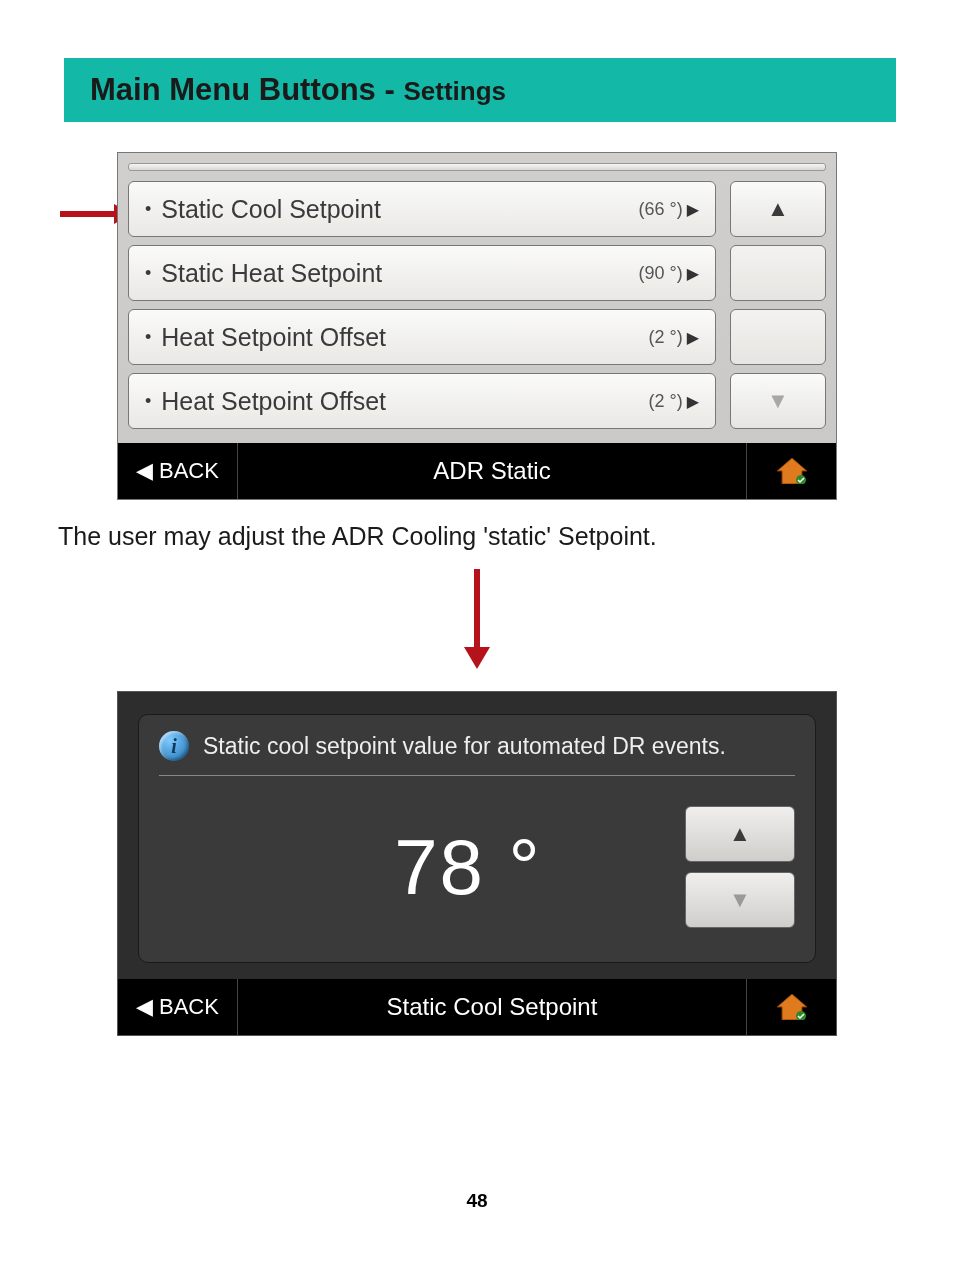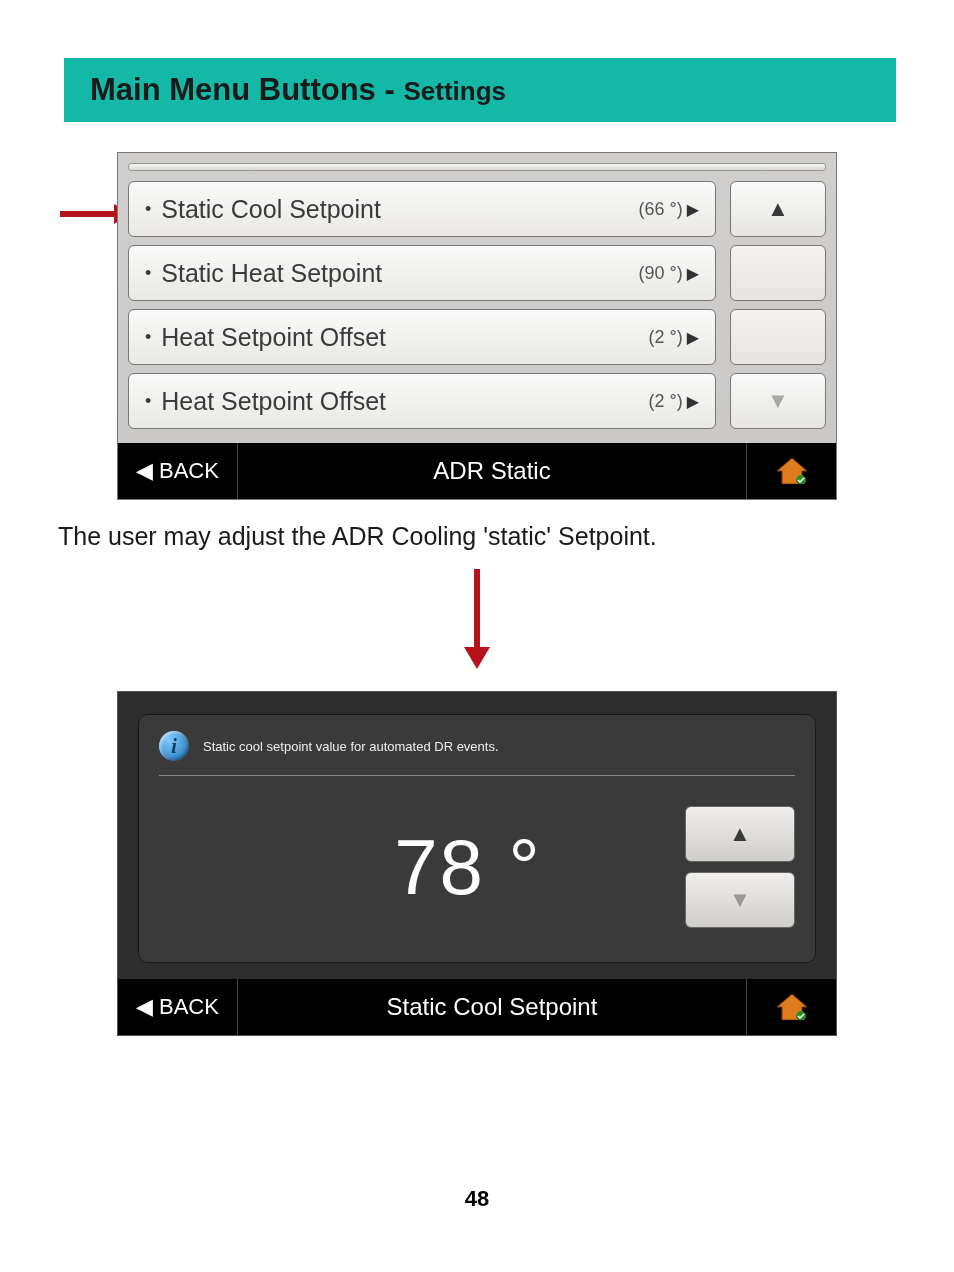--- a/index.html
+++ b/index.html
@@ -168,21 +168,21 @@
     font-weight: bold;
     font-family: Georgia, serif;
     font-size: 20px;
     display: flex;
     align-items: center;
     justify-content: center;
     box-shadow: inset -2px -2px 3px rgba(0,0,0,.3), inset 2px 2px 3px rgba(255,255,255,.5);
   }
   .info-text {
     color: #eee;
-    font-size: 13px;
+    font-size: 23px;
   }
   .value-row {
     display: flex;
     align-items: center;
     justify-content: center;
     gap: 28px;
     padding: 30px 0 10px 0;
   }
   .big-value {
     color: #fff;
@@ -212,21 +212,21 @@
   }
   .step-btn.dim { color: #9a9996; }
   .screen2 .bottom-bar {
     margin: 16px 0 0 0;
   }
   .page-num {
     position: absolute;
     bottom: 60px;
     width: 100%;
     text-align: center;
-    font-size: 22px;
+    font-size: 19px;
     font-weight: bold;
   }
 </style>
 </head>
 <body>
 
 <div class="header-bar">
   <span class="title">Main Menu Buttons</span><span class="title">  -  </span><span class="subtitle">Settings</span>
 </div>
 

